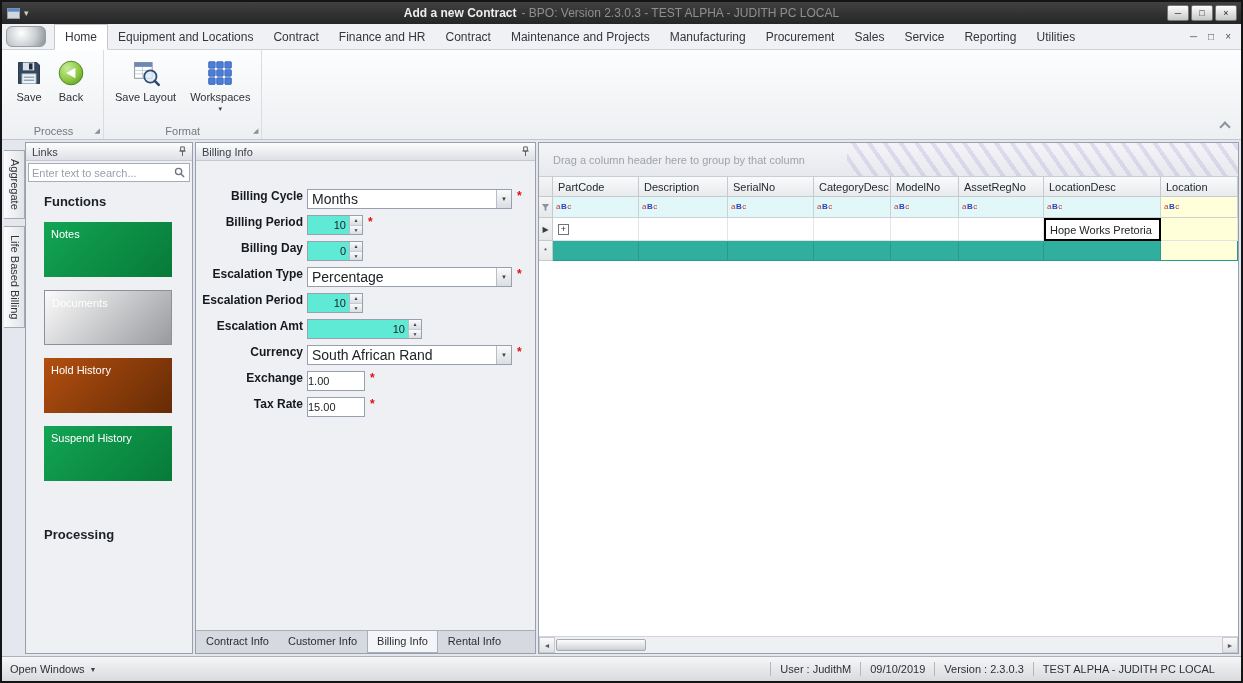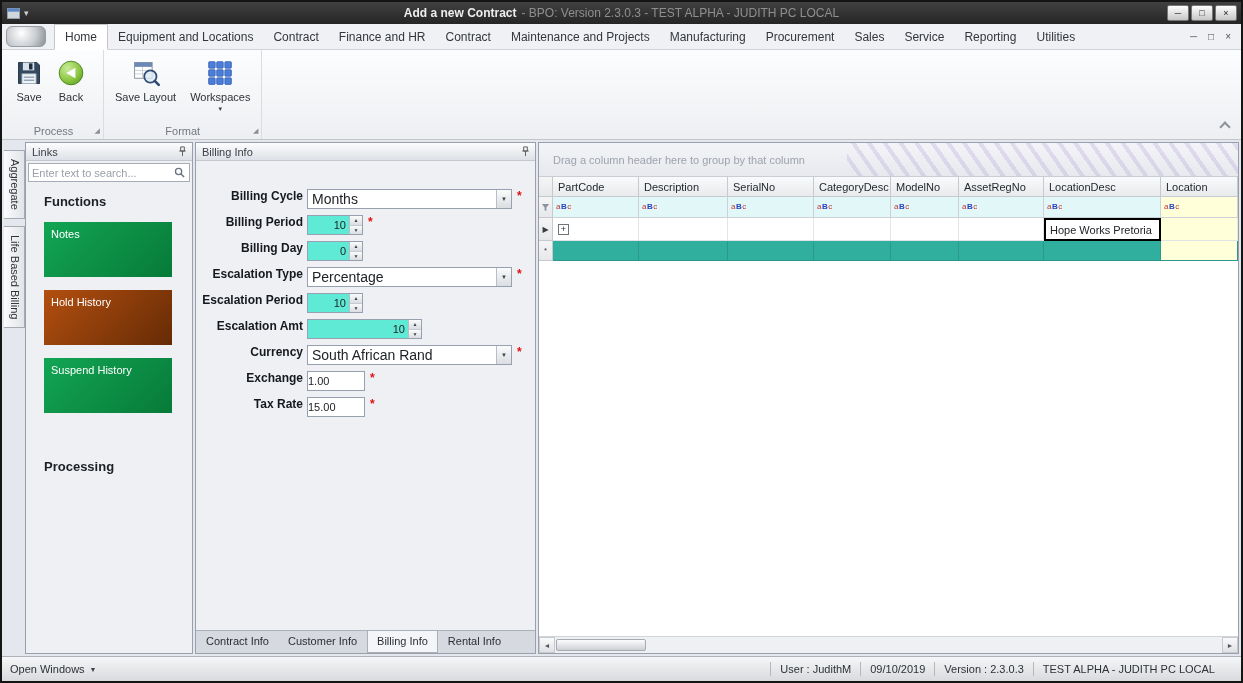--- a/index.html
+++ b/index.html
@@ -242,20 +242,21 @@
       <div class="search-box">
         <input type="text" placeholder="Enter text to search..." style="">
         <svg width="11" height="11" viewBox="0 0 12 12">
             <circle cx="5" cy="5" r="3.4" fill="none" stroke="#6b7280" stroke-width="1.4"></circle>
             <line x1="7.6" y1="7.6" x2="11" y2="11" stroke="#6b7280" stroke-width="1.6"></line>
           </svg>
       </div>
       <div class="links-body">
         <div class="links-heading">Functions</div>
         <div class="link-btn green">Notes</div>
+        <div class="link-btn silver">Documents</div>
         <div class="link-btn red">Hold History</div>
         <div class="link-btn green">Suspend History</div>
         <div class="links-heading second">Processing</div>
       </div>
     </div>
 
     <div class="panel billing-panel">
       <div class="panel-header">
         <span class="ph-title">Billing Info</span>
         <svg class="pin-icon" width="11" height="11" viewBox="0 0 12 12">

